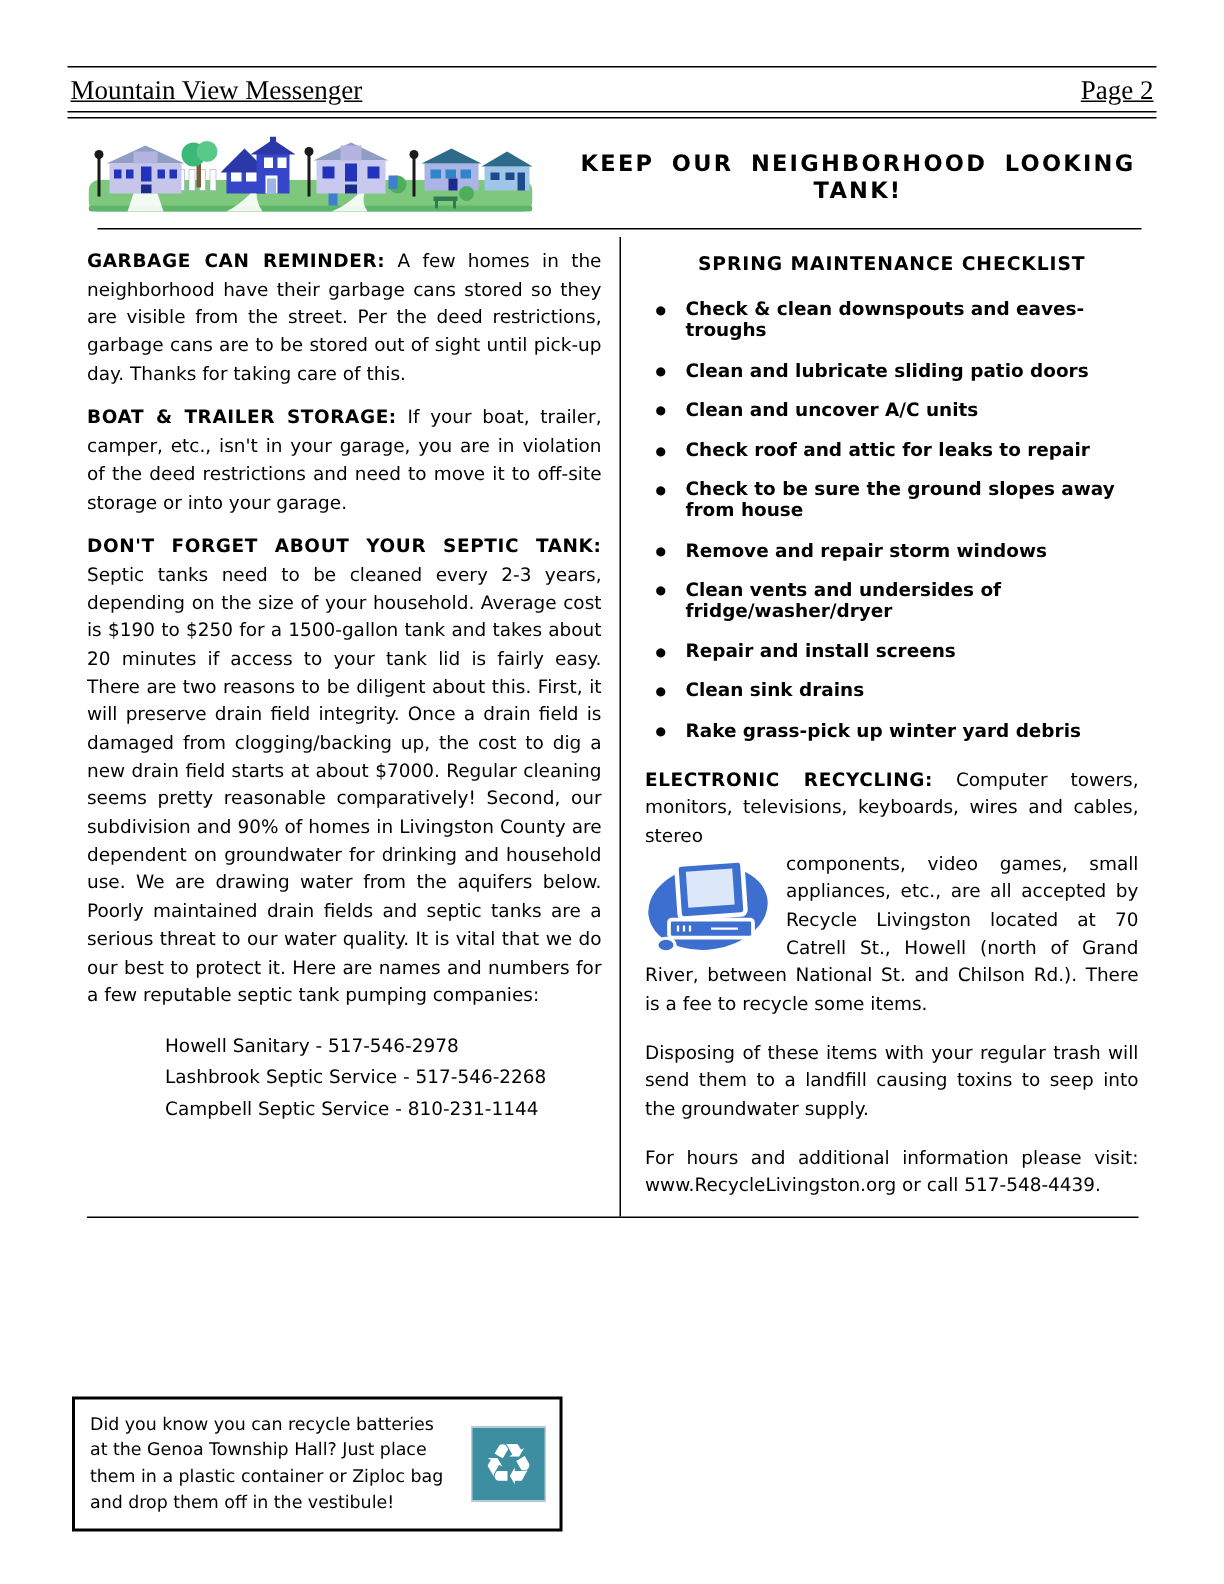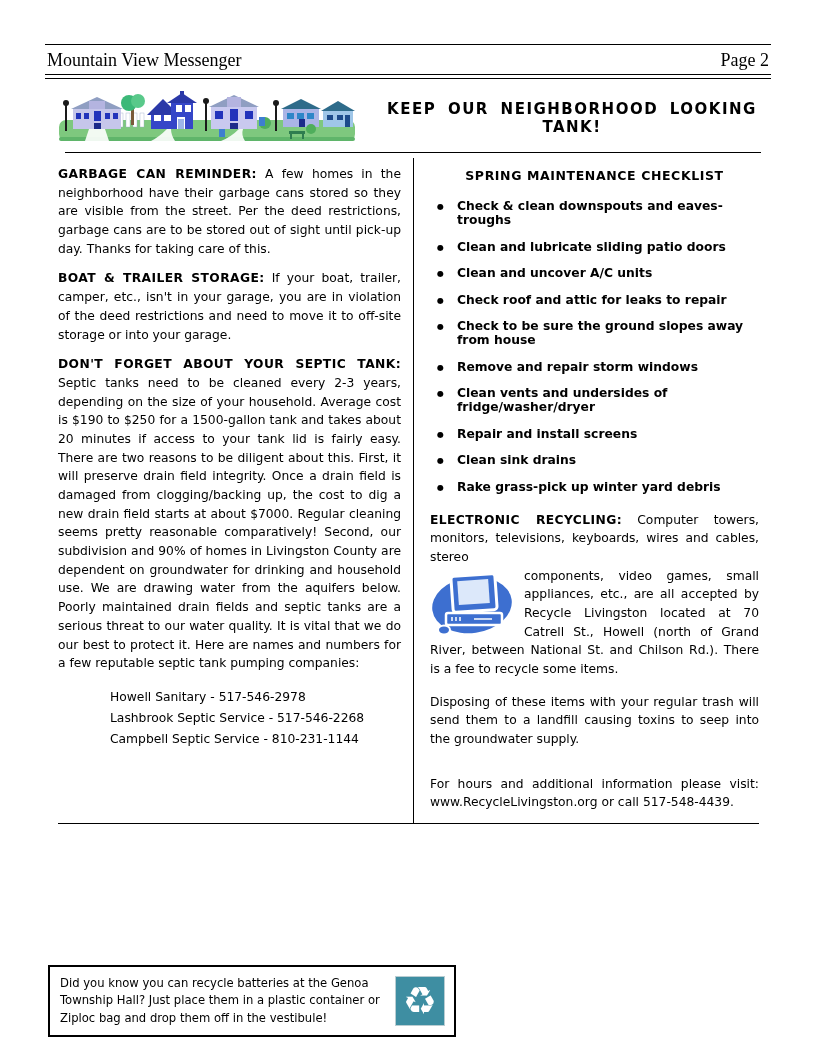--- a/index.html
+++ b/index.html
@@ -12,20 +12,21 @@
   }
   .page { padding:44px 45px 0 45px; }
 
   
   .masthead { border-top:1.5px solid #000; }
   .masthead-row {
     display:flex; justify-content:space-between; align-items:baseline;
     padding:5px 2px 3px 2px;
     font-family:"Liberation Serif", serif;
     font-size:18px;
+    text-decoration:underline;
   }
   .masthead-bottom { border-top:1.2px solid #000; height:5px; border-bottom:1.2px solid #000; }
 
   
   .banner { display:flex; align-items:center; margin:12px 6px 0 14px; height:54px; }
   .banner svg { flex:0 0 auto; }
   .banner-title {
     flex:1; text-align:center;
     font-weight:bold; font-size:15px; letter-spacing:1.5px; word-spacing:5px;
     padding-left:24px;
@@ -56,21 +57,21 @@
   }
   ul.checklist li::before {
     content:"●"; font-size:8px; position:absolute; left:7px; top:3px;
   }
 
   .recycling-wrap { overflow:visible; }
   .computer-float { float:left; margin:2px 10px 2px 0; }
 
   
   .footer-box {
-    position:absolute; left:48px; top:965px; width:408px;
+    position:absolute; left:48px; top:931px; width:327px;
     border:2.5px solid #000;
     padding:8px 9px 8px 10px;
     display:flex; align-items:center; gap:10px;
   }
   .footer-box-text { font-size:11.6px; line-height:1.5; flex:1; }
   .recycle-badge {
     flex:0 0 auto; width:50px; height:50px; background:#3e8ea2;
     color:#fff; display:flex; align-items:center; justify-content:center;
     font-size:38px; line-height:1;
     border:1px solid #b9cdd2;
@@ -244,21 +245,21 @@
               <line x1="22" y1="48" x2="22" y2="52"></line>
                 <line x1="26" y1="48" x2="26" y2="52"></line>
               <line x1="30" y1="48" x2="30" y2="52"></line>
               <line x1="44" y1="50" x2="62" y2="50"></line>
             </g>
             <ellipse cx="14" cy="61" rx="6" ry="4.5" fill="#3d6fd0" stroke="#ffffff" stroke-width="2"></ellipse>
           </svg>
           <span>components, video games, small appliances, etc., are all accepted by Recycle Livingston located at 70 Catrell St., Howell (north of Grand River, between National St. and Chilson Rd.). There is a fee to recycle some items.</span>
         </div>
         <p class="body-text" style="clear:left; margin-top:14px;">Disposing of these items with your regular trash will send them to a landfill causing toxins to seep into the groundwater supply.</p>
-        <p class="body-text" style="margin-top:26px;">For hours and additional information please visit: www.RecycleLivingston.org or call 517-548-4439.</p>
+        <p class="body-text" style="margin-top:14px;">For hours and additional information please visit: www.RecycleLivingston.org or call 517-548-4439.</p>
       </div>
     </div>
   </div>
 
 </div>
 
 <div class="footer-box">
   <div class="footer-box-text">Did you know you can recycle batteries at the Genoa Township Hall? Just place them in a plastic container or Ziploc bag and drop them off in the vestibule!</div>
   <div class="recycle-badge">
     <span>♻</span>

